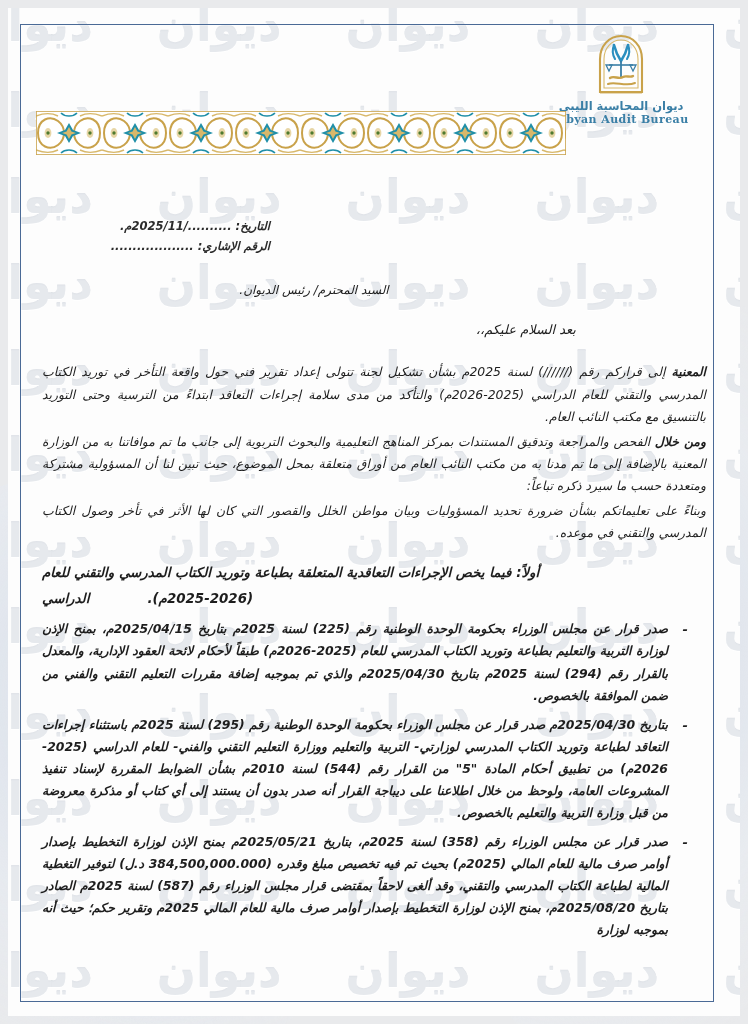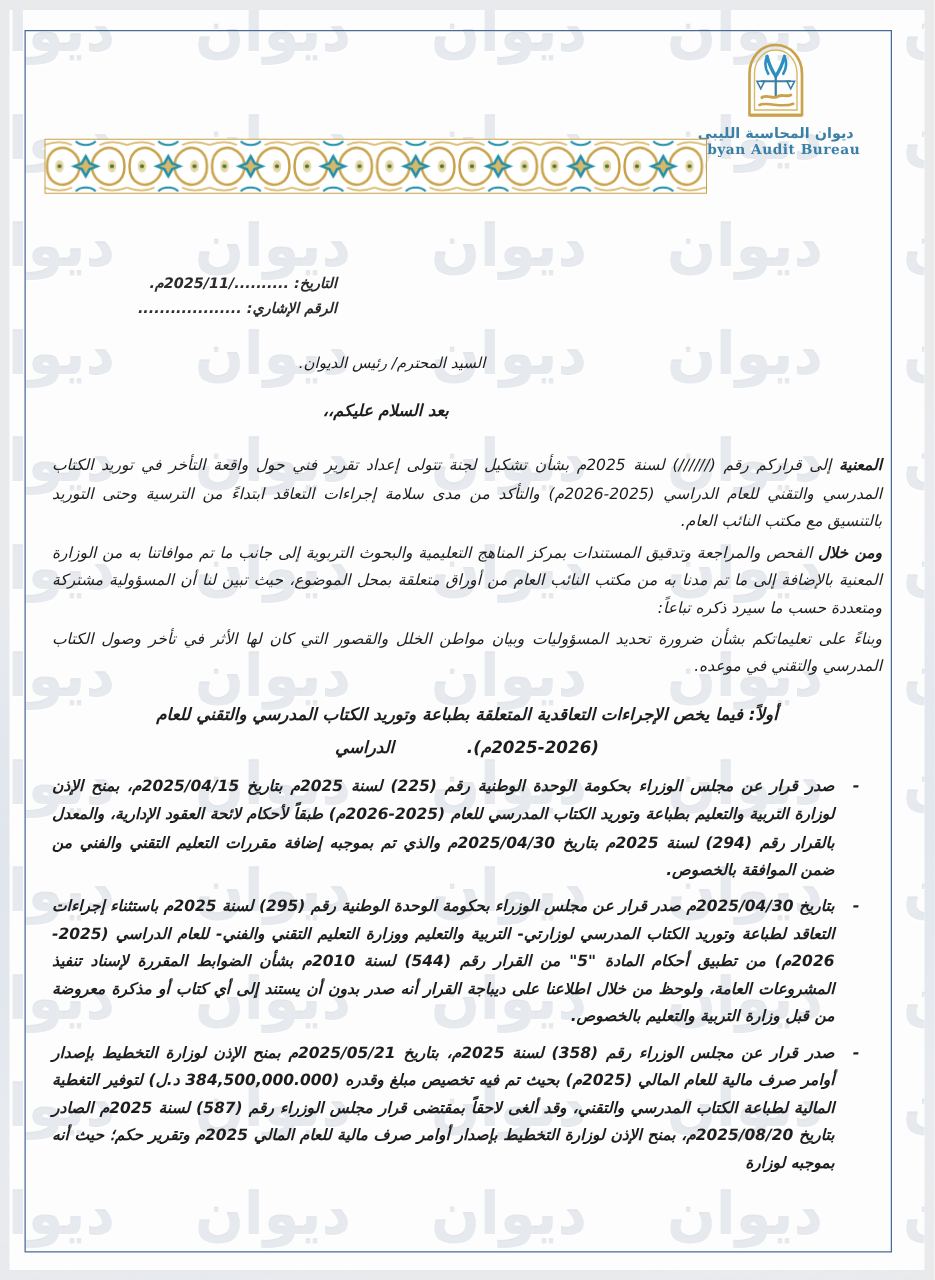--- a/index.html
+++ b/index.html
@@ -162,36 +162,35 @@
     color: #1d1d1d;
   }
   .salutation {
     text-align: center;
     font-weight: 400;
     font-size: 12px;
     margin: 0 0 17px 0;
     padding-right: 120px;
   }
   .greeting {
-    text-align: center;
-    font-weight: 700;
+    font-weight: 400;
     font-size: 13px;
     margin: 0 0 20px 0;
     padding-right: 130px;
   }
   .para {
     margin: 0 0 3px 0;
     text-align: justify;
     text-justify: inter-word;
   }
   .para b { font-weight: 800; }
 
   .section-title {
     margin: 16px 0 6px 0;
-    text-align: center;
+    text-align: left;
     font-weight: 800;
     font-size: 13.4px;
     line-height: 1.95;
   }
   .section-title .t2 {
     display: block;
     letter-spacing: 0.3px;
   }
   .section-title .t2 .gap { display:inline-block; width: 58px; }
 

